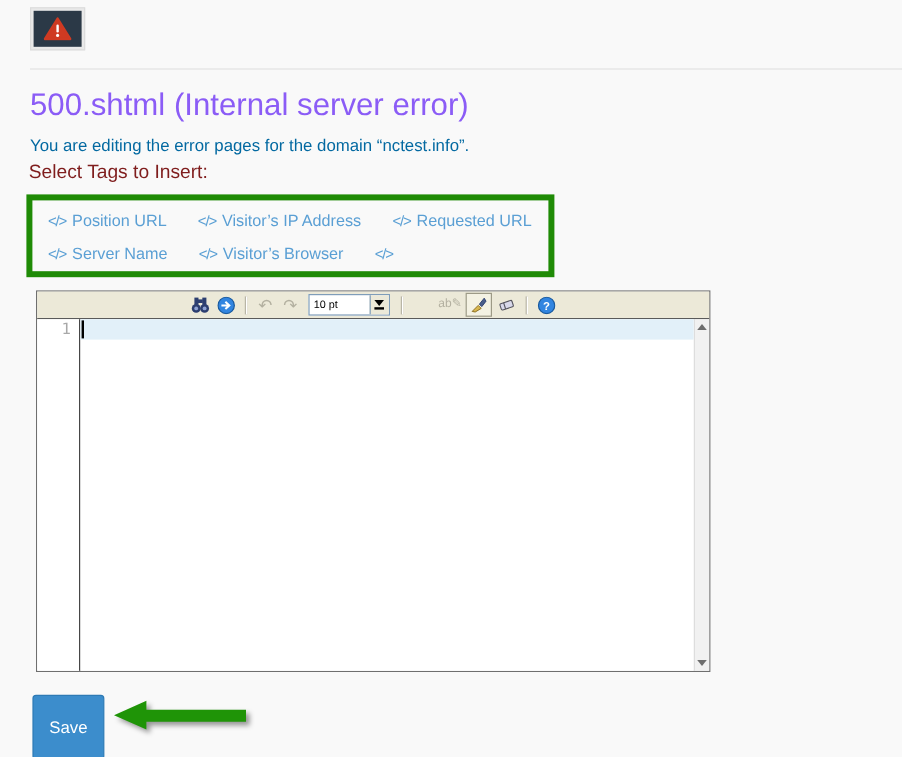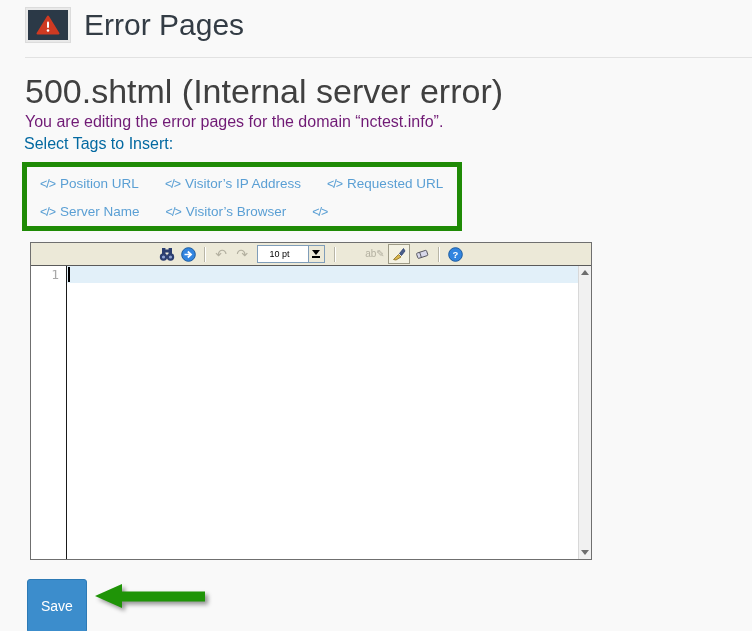--- a/index.html
+++ b/index.html
@@ -18,23 +18,23 @@
   .header-icon-inner{
     width:40px;height:30px;background:#2b3947;
     display:flex;align-items:center;justify-content:center;
   }
   .page-title{
     margin-left:13px;font-size:30px;font-weight:400;color:#333c45;line-height:38px;
   }
   .divider{position:absolute;top:57px;left:25px;right:0;height:1px;background:#e2e2e2;}
 
   
-  .heading{position:absolute;top:72px;left:25px;font-size:34px;font-weight:400;color:#404040;}
-  .desc{position:absolute;top:113px;left:25px;font-size:16px;color:#701a75;}
-  .tags-label{position:absolute;top:135px;left:24px;font-size:16px;color:#0369a1;}
+  .heading{position:absolute;top:72px;left:25px;font-size:26px;font-weight:400;color:#8b5cf6;}
+  .desc{position:absolute;top:113px;left:25px;font-size:14px;color:#0369a1;}
+  .tags-label{position:absolute;top:135px;left:24px;font-size:16px;color:#7f1d1d;}
 
   .tag-box{
     position:absolute;top:162px;left:22px;width:440px;height:69px;
     border:5px solid #1f8b06;box-sizing:border-box;
     padding:9px 0 0 13px;background:transparent;
   }
   .tag-row{display:flex;gap:26px;margin-bottom:13px;}
   .tag-link{
     color:#5a9fd4;font-size:13.5px;white-space:nowrap;cursor:pointer;
     display:inline-flex;align-items:center;
@@ -55,21 +55,21 @@
   .tb-sep{width:1px;height:15px;background:#b8b5a6;border-right:1px solid #fff;margin:0 3px;}
   .tb-disabled{color:#b3b0a0;font-size:14px;line-height:14px;}
   .tb-brush-box{
     width:20px;height:18px;border:1px solid #9d9a86;background:#f4f2e3;
     display:flex;align-items:center;justify-content:center;cursor:pointer;
   }
   .fontsize{
     width:66px;height:16px;border:1px solid #7f9db9;background:#fff;
     display:flex;align-items:stretch;box-sizing:content-box;cursor:pointer;margin:0 2px;
   }
-  .fontsize-value{flex:1;font-size:9px;line-height:16px;padding-left:12px;color:#000;}
+  .fontsize-value{flex:1;font-size:9px;line-height:16px;padding-left:4px;color:#000;}
   .fontsize-btn{
     width:15px;background:#ece9d8;border-left:1px solid #7f9db9;
     display:flex;flex-direction:column;align-items:center;justify-content:center;gap:1px;
   }
   .fontsize-btn .tri{width:0;height:0;border-left:4px solid transparent;border-right:4px solid transparent;border-top:5px solid #000;}
   .fontsize-btn .bar{width:8px;height:1.5px;background:#000;}
 
   .editor-body{flex:1;display:flex;min-height:0;}
   .gutter{
     width:36px;flex:none;border-right:1px solid #1a1a1a;box-sizing:border-box;
@@ -112,21 +112,20 @@
 <div class="header">
   <div class="header-icon-frame">
     <div class="header-icon-inner">
       <svg width="24" height="20" viewBox="0 0 24 20">
         <path d="M12 1.5 L22.5 18.5 L1.5 18.5 Z" fill="#cf3a22" stroke="#cf3a22" stroke-width="2" stroke-linejoin="round"></path>
         <rect x="11" y="6.5" width="2" height="6.5" rx="1" fill="#fff"></rect>
         <circle cx="12" cy="15.5" r="1.3" fill="#fff"></circle>
       </svg>
     </div>
   </div>
-  <div class="page-title">Error Pages</div>
 </div>
 <div class="divider"></div>
 
 <div class="heading">500.shtml (Internal server error)</div>
 <div class="desc">You are editing the error pages for the domain “nctest.info”.</div>
 <div class="tags-label">Select Tags to Insert:</div>
 
 <div class="tag-box">
   <div class="tag-row">
     <span class="tag-link">

